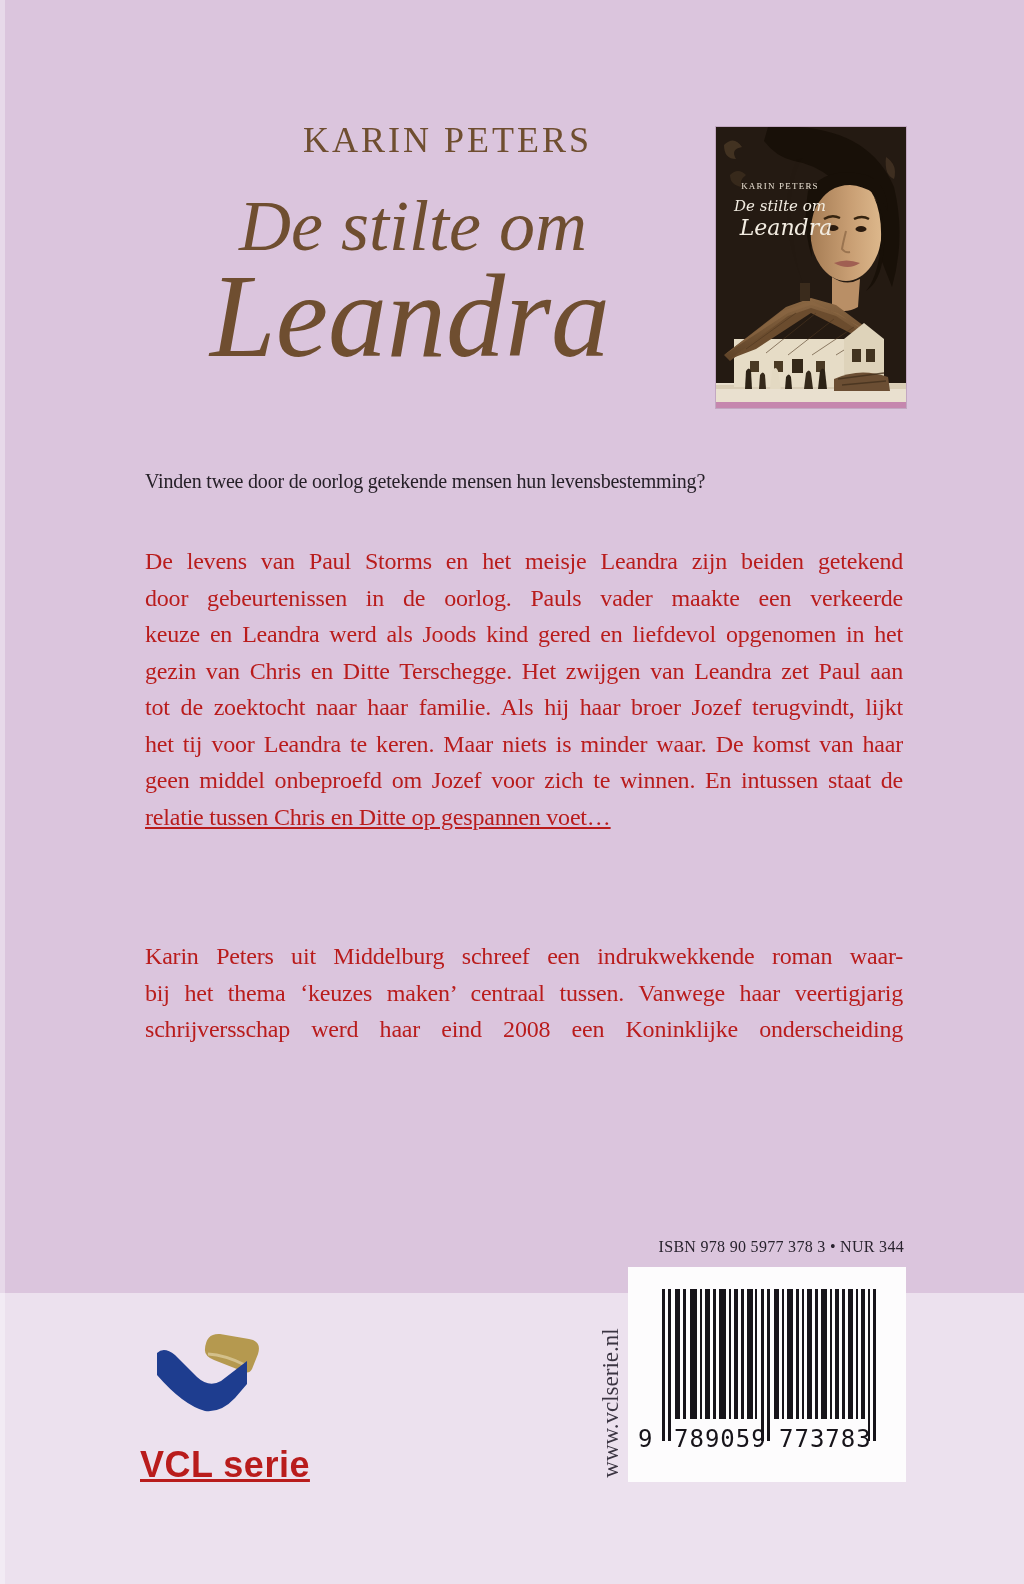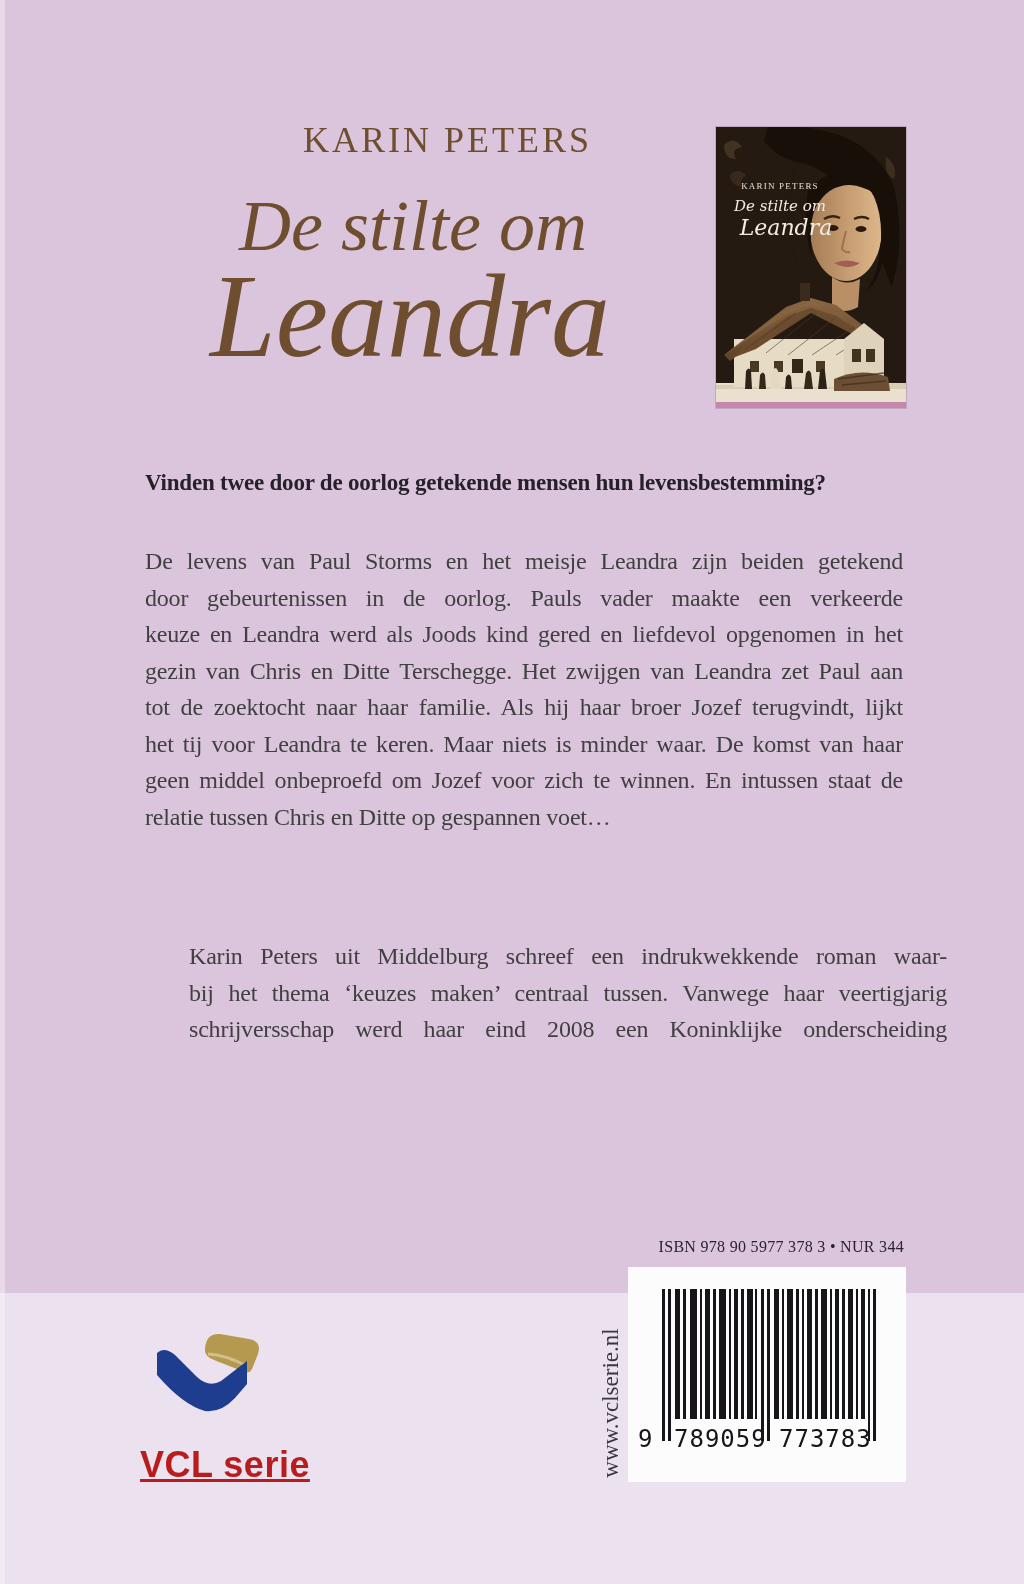--- a/index.html
+++ b/index.html
@@ -39,32 +39,32 @@
   
   .cover {
     position:absolute; left:716px; top:127px; width:190px; height:281px;
     box-shadow:0 0 0 1px rgba(120,80,110,0.25);
   }
   .cover svg { display:block; }
 
   
   .hook {
     position:absolute; left:145px; top:470px; width:770px;
-    font-size:23px; font-weight:700; color:#262028;
+    font-size:20px; font-weight:400; color:#262028;
     white-space:nowrap; letter-spacing:-0.2px;
   }
-  .para { position:absolute; left:145px; width:758px; color:#404040; }
+  .para { position:absolute; left:145px; width:758px; color:#b91c1c; }
   .p1 { top:543px; }
-  .p2 { top:938px;margin-left:44px; }
+  .p2 { top:938px; }
   .jline {
     height:36.55px; font-size:24px; line-height:36.55px;
     text-align:justify; text-align-last:justify; letter-spacing:-0.2px;
     overflow:hidden; white-space:nowrap;
   }
-  .jline.last { text-align:center; text-align-last:left; }
+  .jline.last { text-align:center; text-align-last:left;text-decoration:underline; }
 
   
   .isbn {
     position:absolute; right:120px; top:1238px;
     font-size:16px; color:#29232e; letter-spacing:0.3px;
   }
   .barcode-box {
     position:absolute; left:628px; top:1267px; width:278px; height:215px;
     background:#fdfcfd;
   }

